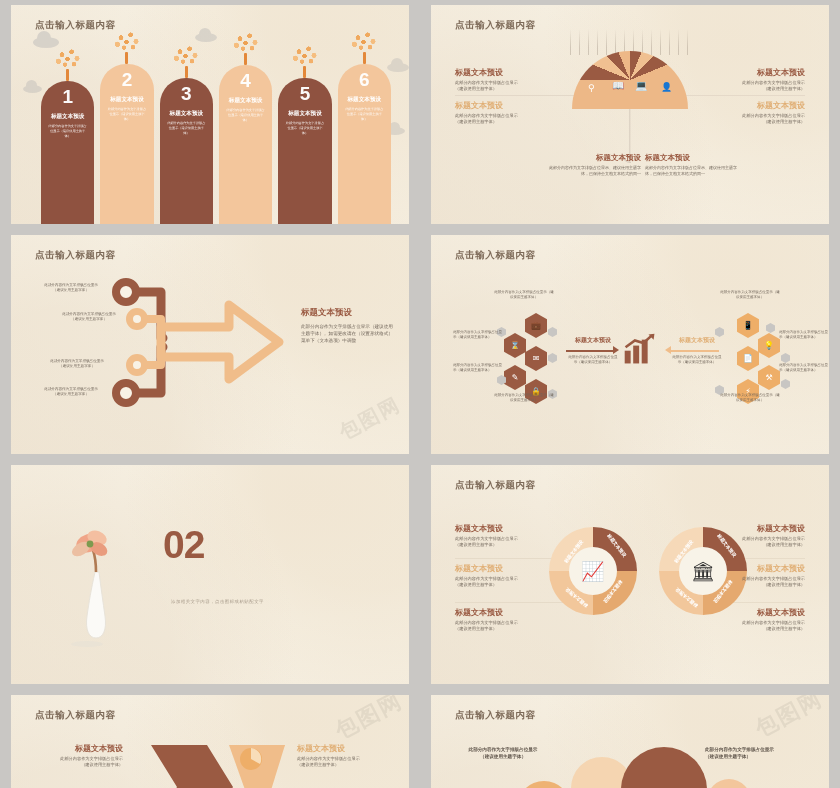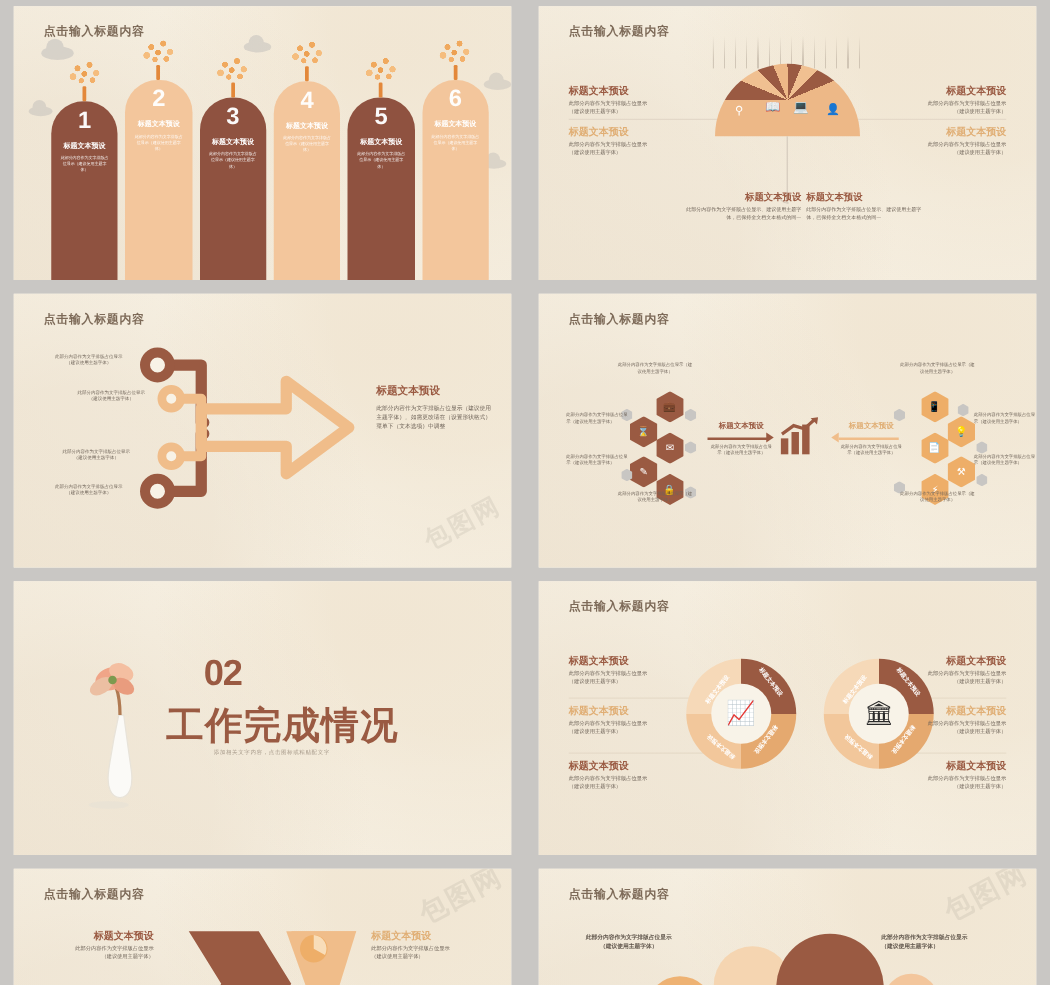--- a/index.html
+++ b/index.html
@@ -342,22 +342,21 @@
           <path d="M33 52 C33 44 32 36 30 30" stroke="#b07a52" stroke-width="2.6" fill="none"></path>
           <ellipse cx="26" cy="23" rx="13" ry="9" fill="#f0a588" transform="rotate(-18 26 23)"></ellipse>
           <ellipse cx="34" cy="18" rx="10" ry="7" fill="#f4bfa1" transform="rotate(22 34 18)"></ellipse>
           <ellipse cx="18" cy="29" rx="10" ry="6" fill="#ecbfa2" transform="rotate(-32 18 29)"></ellipse>
           <ellipse cx="36" cy="29" rx="9" ry="6" fill="#e99c7e" transform="rotate(30 36 29)"></ellipse>
           <circle cx="27" cy="24" r="3.4" fill="#7d9a4f"></circle>
           <ellipse cx="24" cy="124" rx="16" ry="3" fill="#e6e1d6" opacity=".6"></ellipse>
         </svg>
       </div>
 
-      <div style="position:absolute;left:152px;top:58px;font-size:29px;font-weight:700;color:#9a5a42;letter-spacing:-1px;z-index:4;">02</div>
-      <div style="position:absolute;left:122px;top:95px;font-size:30px;font-weight:700;color:#9a5a42;letter-spacing:1px;z-index:4;">工作完成情况</div>
+      <div style="position:absolute;left:152px;top:58px;font-size:39px;font-weight:700;color:#9a5a42;letter-spacing:-1px;z-index:4;">02</div>
       <div style="position:absolute;left:160px;top:134px;font-size:4.4px;color:#a79a8a;letter-spacing:.5px;z-index:4;">添加相关文字内容，点击图标或粘贴配文字</div>
     </div>
   </div>
 
   <div class="cell">
     <div class="slide">
       <div class="slide-title">点击输入标题内容</div>
 
       <div style="position:absolute;left:118px;top:62px;z-index:3;">
         <div class="donut">

